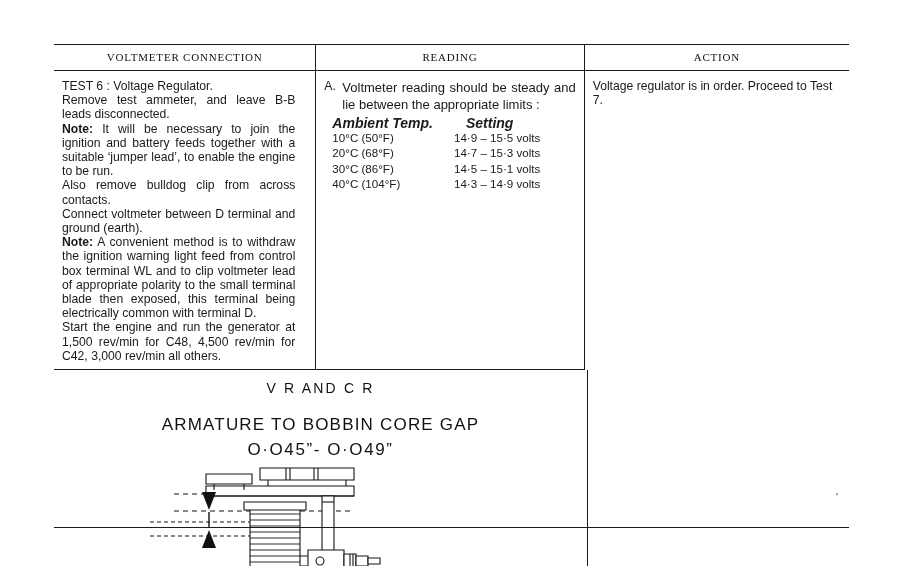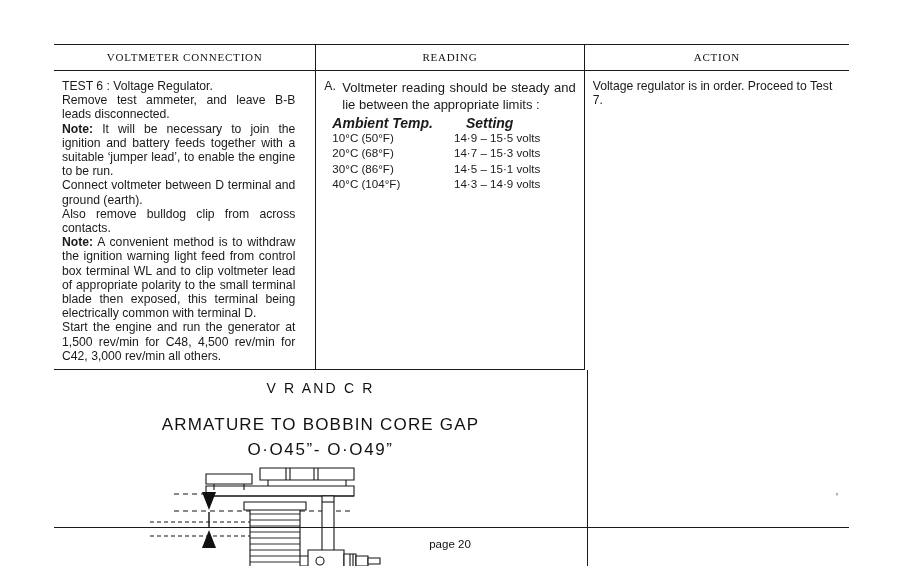--- a/index.html
+++ b/index.html
@@ -216,22 +216,22 @@
 
     <div class="body-row">
 
       <div class="cell" id="left-col">
         <p>TEST 6 :  Voltage Regulator.</p>
         <p class="hang2" style="padding-left:0;">Remove test ammeter, and leave B-B leads disconnected.</p>
         <p>
           <span class="bold">Note:</span>
           <span>It will be necessary to join the ignition and battery feeds together with a suitable ‘jumper lead’, to enable the engine to be run.</span>
         </p>
+        <p>Also remove bulldog clip from across contacts.</p>
         <p>Connect voltmeter between D terminal and ground (earth).</p>
-        <p>Also remove bulldog clip from across contacts.</p>
         <p>
           <span class="bold">Note:</span>
           <span>A convenient method is to withdraw the ignition warning light feed from control box terminal WL and to clip voltmeter lead of appropriate polarity to the small terminal blade then exposed, this terminal being electrically common with terminal D.</span>
         </p>
         <p>Start the engine and run the generator at 1,500 rev/min for C48, 4,500 rev/min for C42, 3,000 rev/min all others.</p>
       </div>
 
       <div class="vline"></div>
 
       <div class="cell" id="mid-col">
@@ -348,14 +348,13 @@
 
       </div>
       <div style="width:1px; background:#1a1a1a;"></div>
       <div style="flex:1;"></div>
     </div>
 
   </div>
 
   <div class="bottom-rule"></div>
   <div class="stray-mark">'</div>
-  <div class="footer">page 20</div>
 </div>
 
 </body></html>

